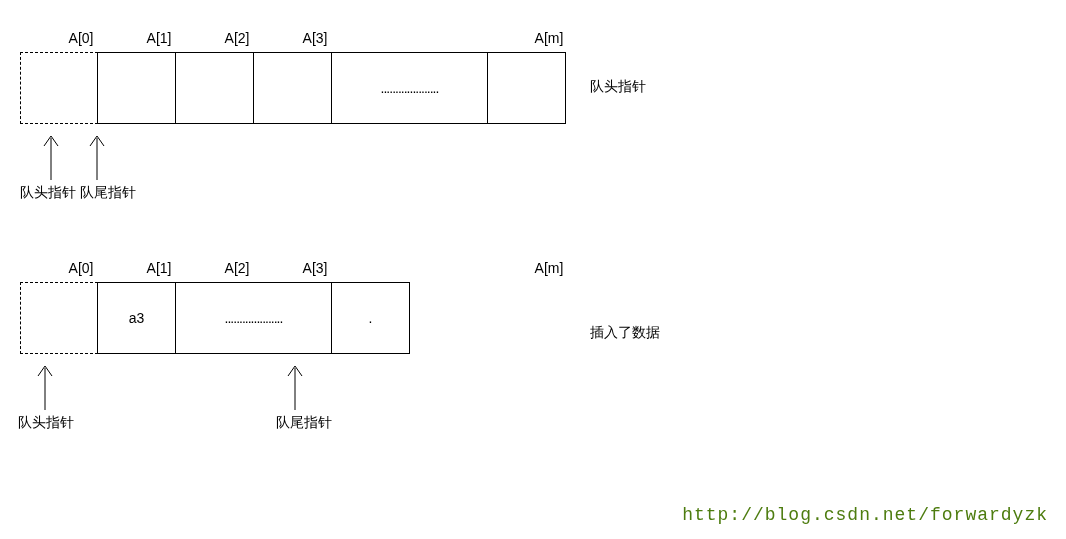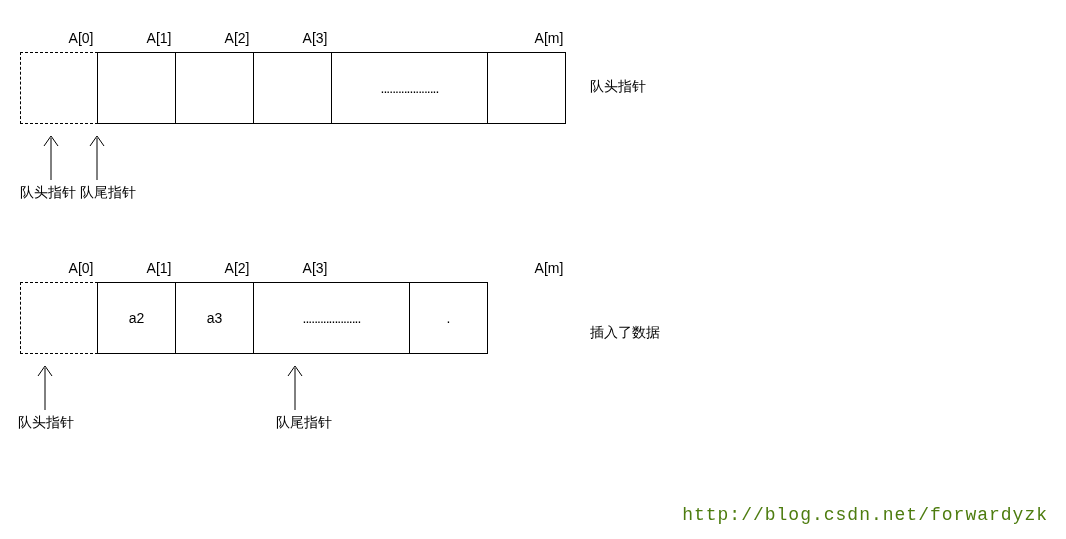--- a/index.html
+++ b/index.html
@@ -121,21 +121,20 @@
   <div class="labels-row">
     <div class="label-cell">A[0]</div>
     <div class="label-cell">A[1]</div>
     <div class="label-cell">A[2]</div>
     <div class="label-cell">A[3]</div>
     <div class="label-cell wide"></div>
     <div class="label-cell last">A[m]</div>
   </div>
   <div class="array-row">
     <div class="cell dashed"></div>
-    <div class="cell">a2</div>
     <div class="cell">a3</div>
     <div class="cell wide">
         <span class="dots">....................</span>
       </div>
     <div class="cell">.</div>
   </div>
 </div>
 
 <div class="caption" style="left:590px; top:324px;">插入了数据</div>
 

